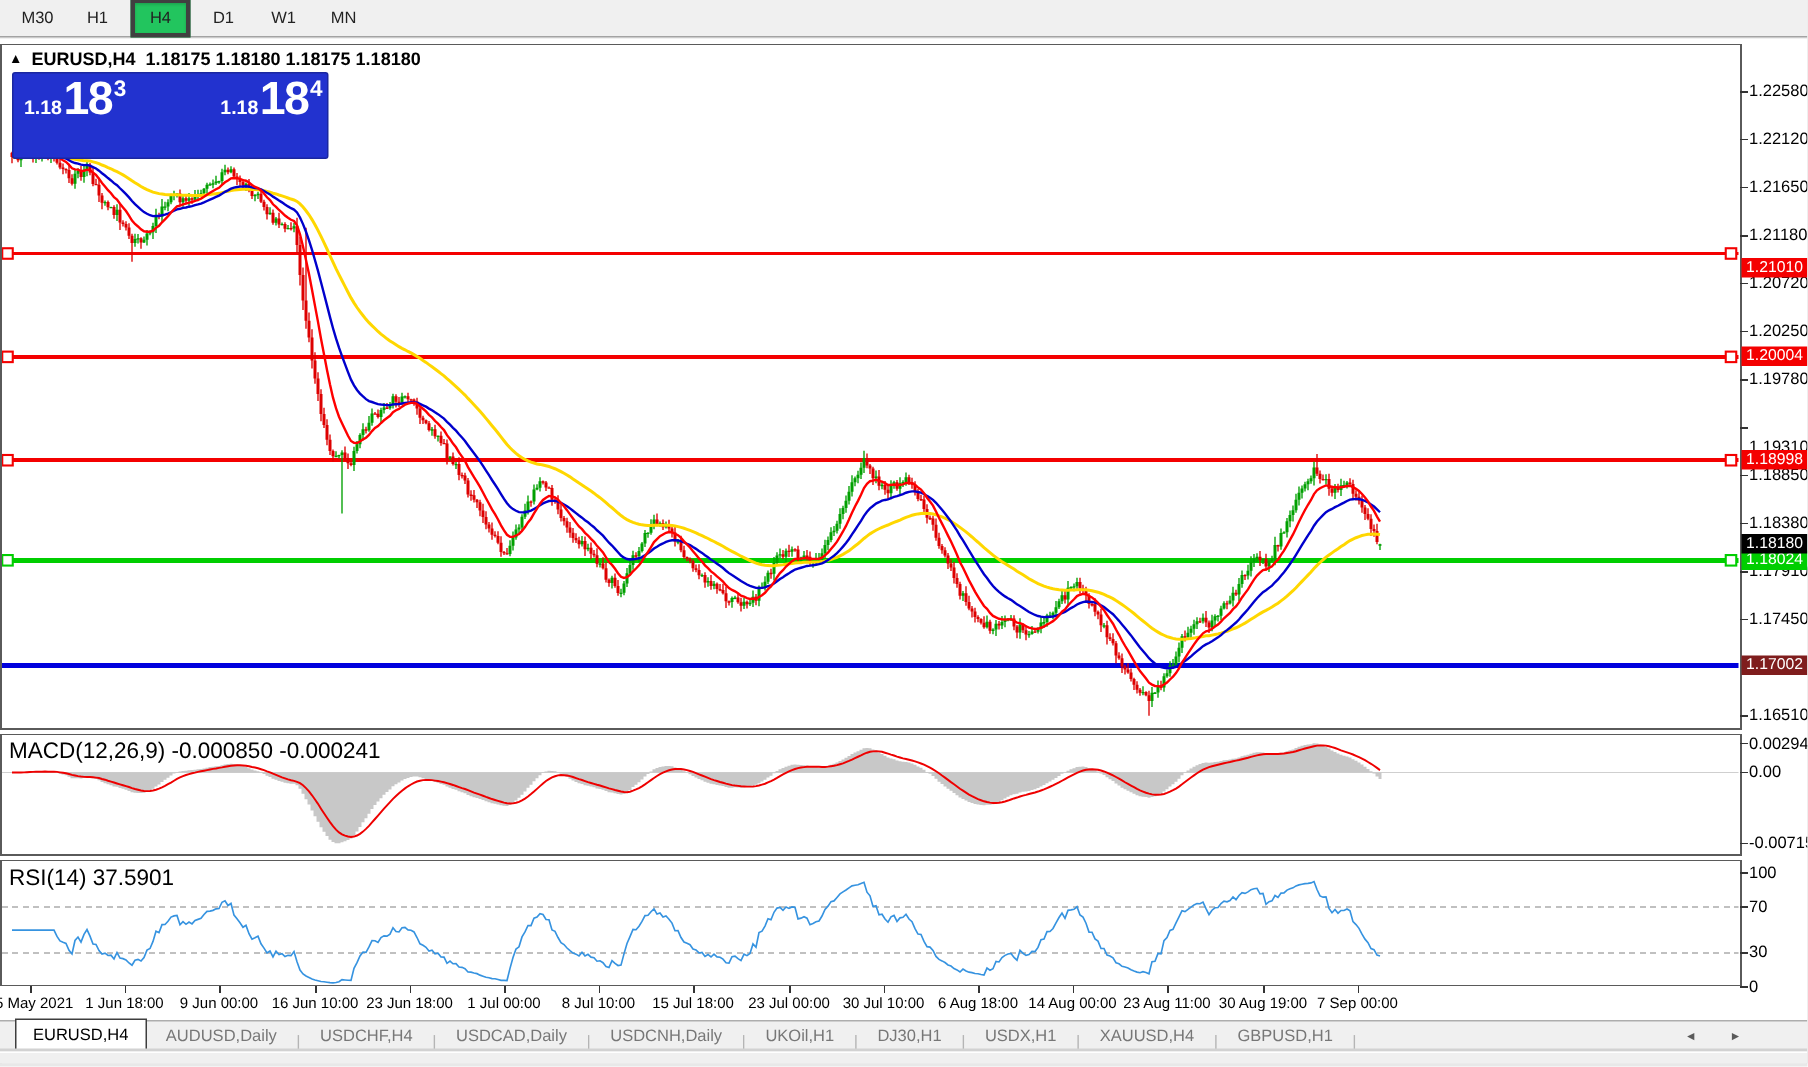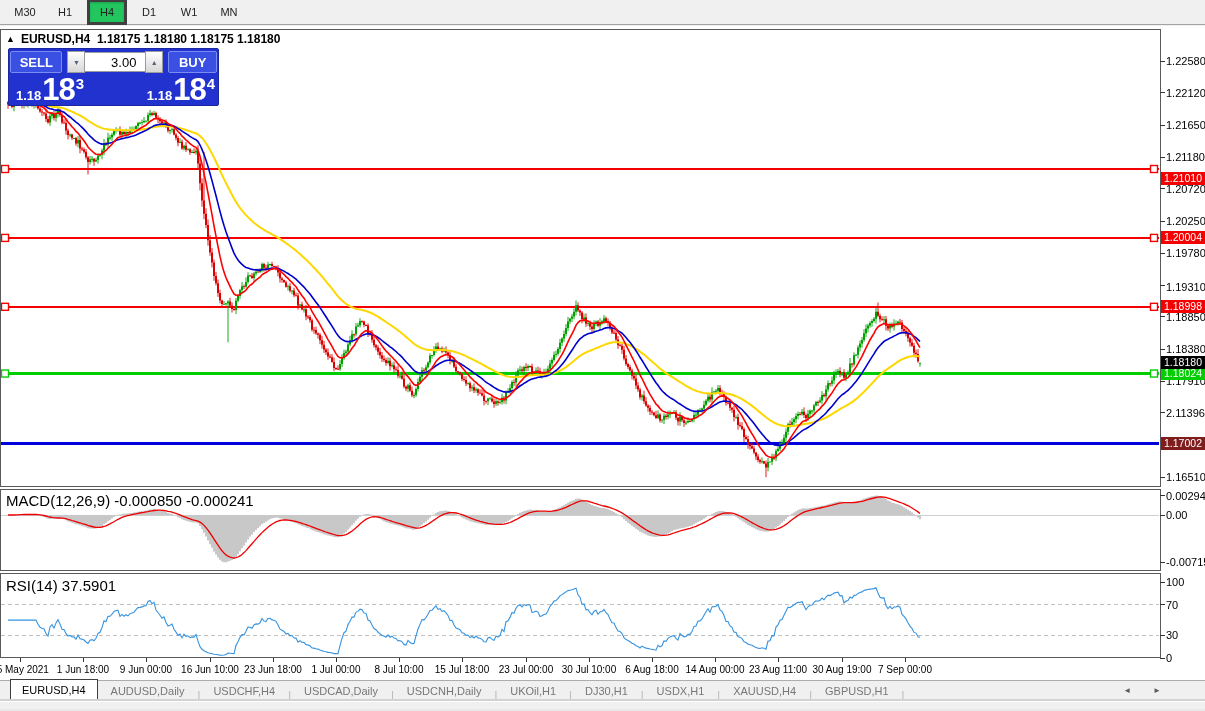--- a/index.html
+++ b/index.html
@@ -143,27 +143,20 @@
     </div>
   <div class="tb-sep" style="left:175px"></div>
   <div class="tb-sep" style="left:521px"></div>
 
   <div class="chart-title">
     <span class="tri">▲</span>
     <span>EURUSD,H4  1.18175 1.18180 1.18175 1.18180</span>
   </div>
 
   <div class="trade-panel">
-    <div class="tp-row1">
-      <div class="tp-btn tp-sell">SELL</div>
-      <div class="tp-spin">▼</div>
-      <input class="tp-vol" value="3.00" style="">
-      <div class="tp-spin">▲</div>
-      <div class="tp-btn tp-buy">BUY</div>
-    </div>
     <div class="tp-prices">
       <div class="tp-price">
         <span class="tp-ps">1.18</span>
         <span class="tp-pb">18</span>
         <span class="tp-sup">3</span>
       </div>
       <div class="tp-price">
         <span class="tp-ps">1.18</span>
         <span class="tp-pb">18</span>
         <span class="tp-sup">4</span>
@@ -175,25 +168,25 @@
   <div class="ind-label" style="left:6px;top:577px">RSI(14) 37.5901</div>
 
   <div id="labels-layer">
       <div class="price-tick" style="top: 61.455px;">1.22580</div>
       <div class="price-tick" style="top: 92.965px;">1.22120</div>
       <div class="price-tick" style="top: 125.16px;">1.21650</div>
       <div class="price-tick" style="top: 157.355px;">1.21180</div>
       <div class="price-tick" style="top: 188.865px;">1.20720</div>
       <div class="price-tick" style="top: 221.06px;">1.20250</div>
       <div class="price-tick" style="top: 253.255px;">1.19780</div>
-      <div class="price-tick" style="top: 287px;">1.19310</div>
+      <div class="price-tick" style="top: 298px;">1.19310</div>
       <div class="price-tick" style="top: 316.96px;">1.18850</div>
       <div class="price-tick" style="top: 349.155px;">1.18380</div>
       <div class="price-tick" style="top: 381.35px;">1.17910</div>
-      <div class="price-tick" style="top: 412.86px;">2.11396</div>
+      <div class="price-tick" style="top: 412.86px;">1.17450</div>
       <div class="price-tick" style="top: 477.25px;">1.16510</div>
       <div class="level-label" style="top: 172px; background: rgb(244, 0, 0);">1.21010</div>
       <div class="level-label" style="top: 231.411px; background: rgb(244, 0, 0);">1.20004</div>
       <div class="level-label" style="top: 300.322px; background: rgb(244, 0, 0);">1.18998</div>
       <div class="level-label" style="top: 367.041px; background: rgb(0, 206, 0);">1.18024</div>
       <div class="level-label" style="top: 437.048px; background: #7f1d1d;">1.17002</div>
       <div class="level-label" style="top: 355.855px; background: rgb(0, 0, 0);">1.18180</div>
       <div class="scale-tick" style="top: 495.55px;">0.002947</div>
       <div class="scale-tick" style="top: 515px;">0.00</div>
       <div class="scale-tick" style="top: 562.197px;">-0.007151</div>

